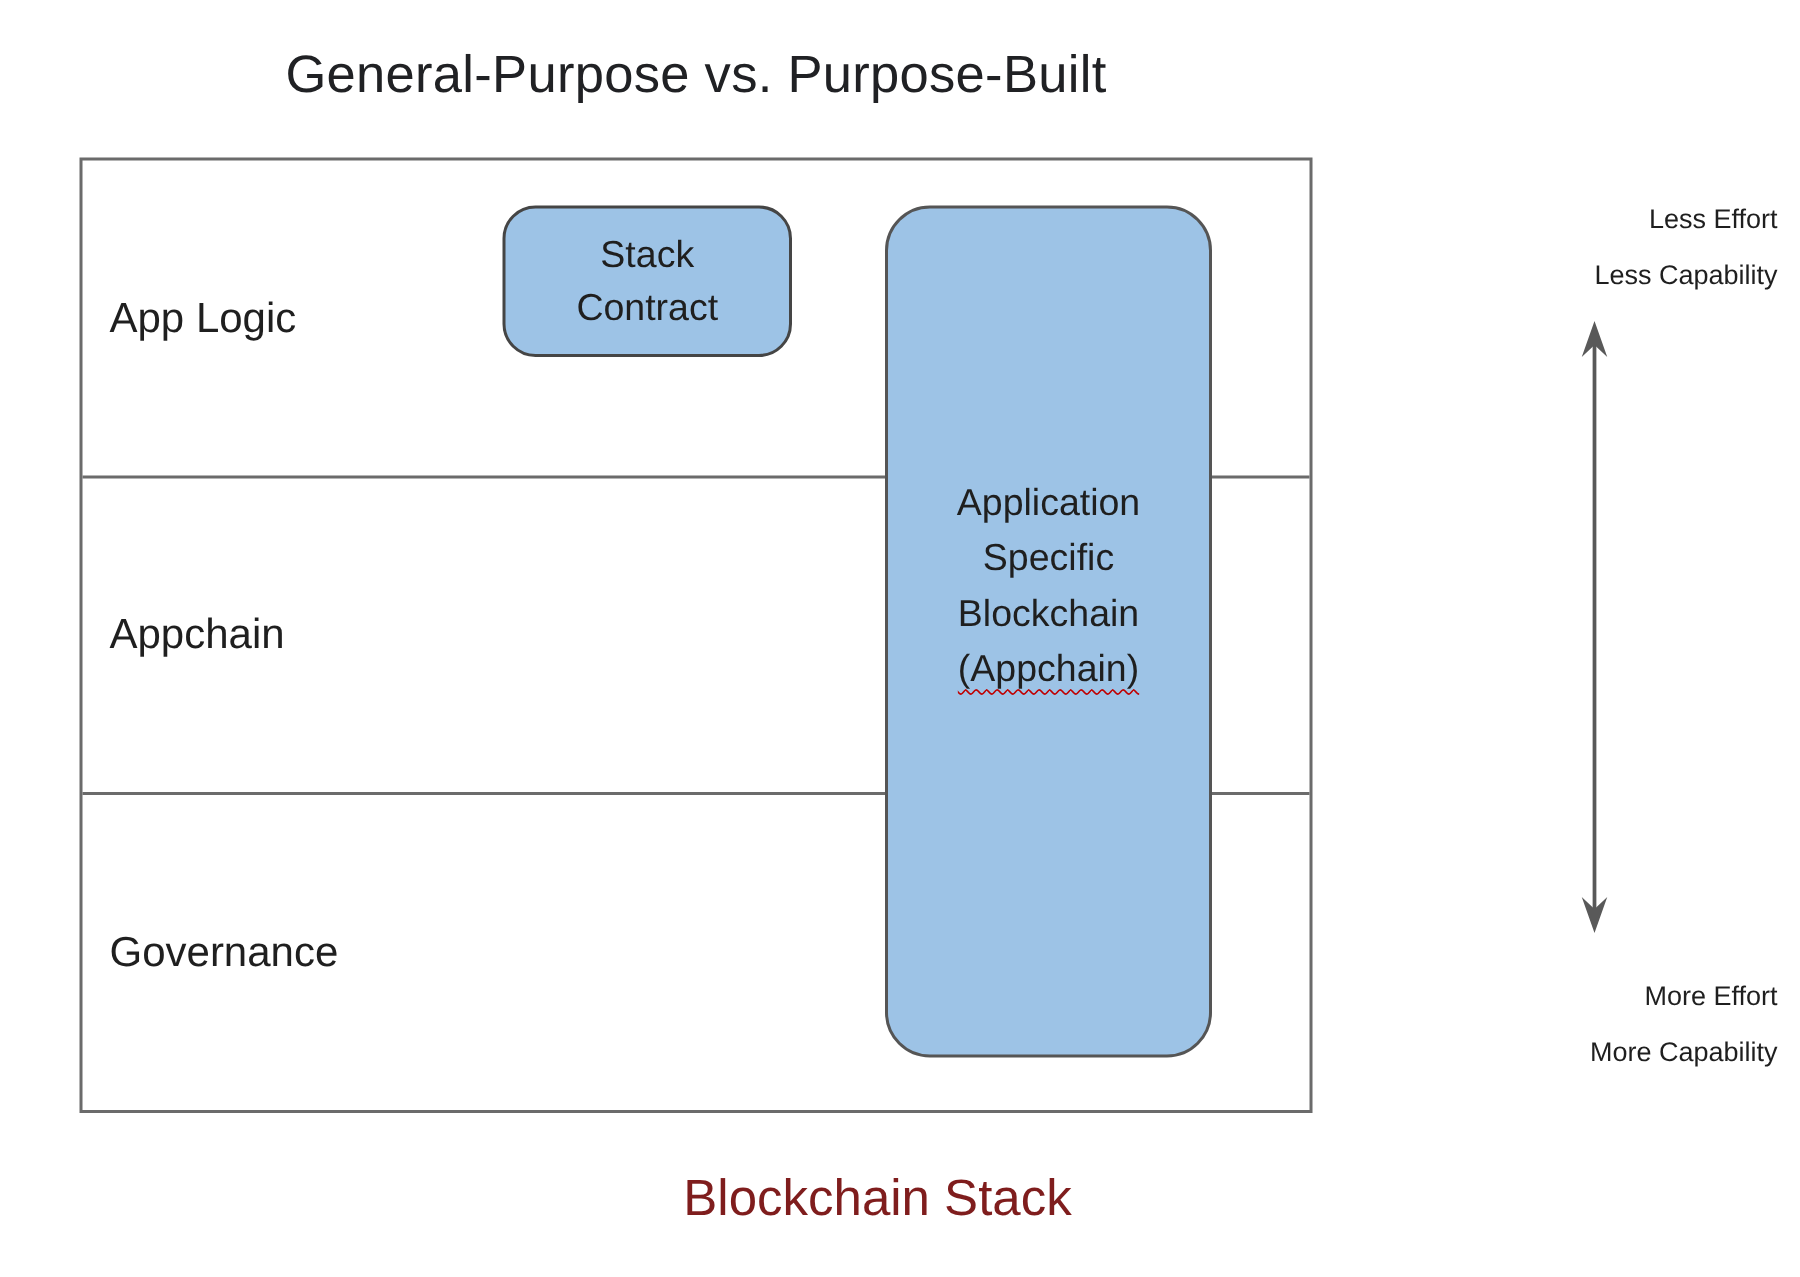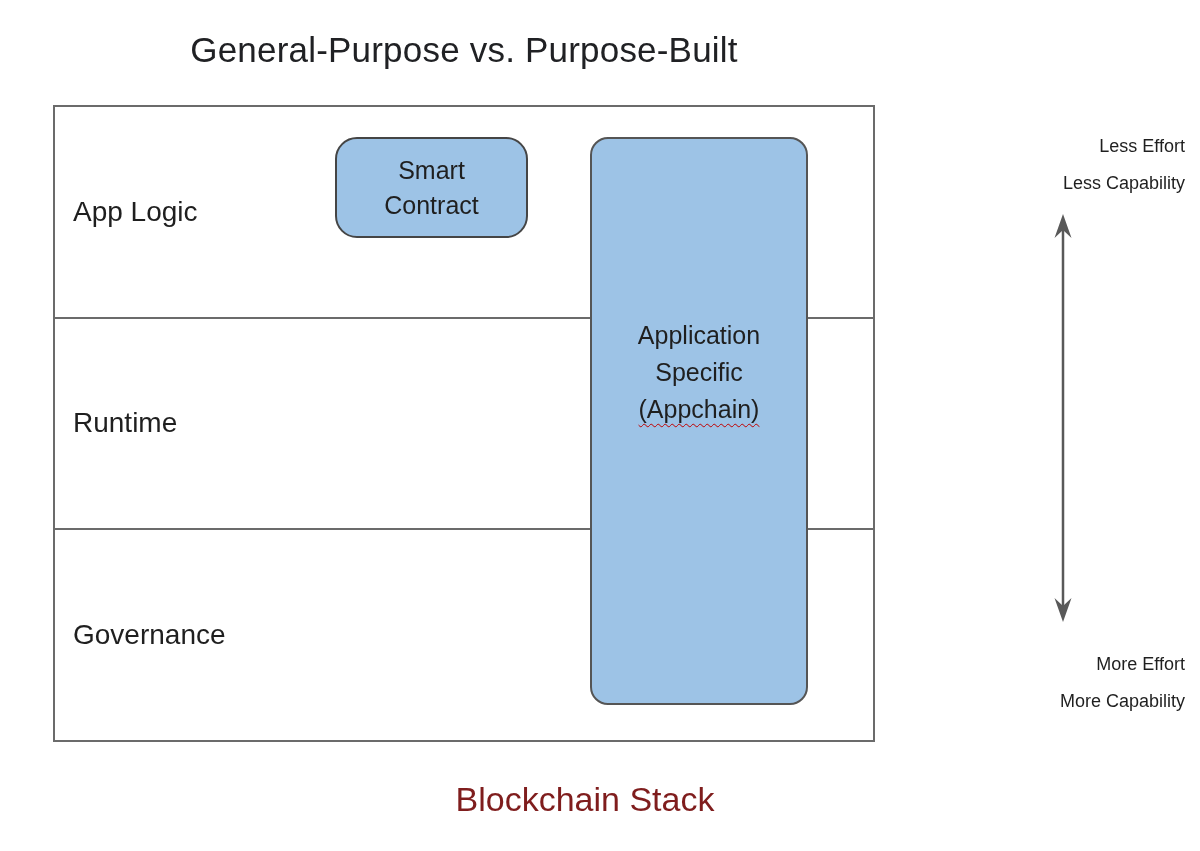--- a/index.html
+++ b/index.html
@@ -57,21 +57,21 @@
     align-items: center; justify-content: center;
     font-size: 25px; line-height: 35px;
     text-align: center;
   }
 
   .appchain {
     position: absolute; left: 590px; top: 137px;
     width: 218px; height: 568px;
     background: var(--box-fill);
     border: 2px solid #555;
-    border-radius: 18px;
+    border-radius: 30px;
   }
   .appchain-text {
     position: absolute; top: 178px; left: 0; width: 100%;
     display: flex; flex-direction: column; align-items: center;
     font-size: 25px; line-height: 37px;
     text-align: center;
   }
   .misspelled {
     text-decoration-line: underline;
     text-decoration-style: wavy;
@@ -106,36 +106,37 @@
 
 <div class="canvas">
 
   <div class="title">General-Purpose vs. Purpose-Built</div>
 
   <div class="stack-box">
     <div class="stack-row">
       <span class="row-label">App Logic</span>
     </div>
     <div class="stack-row">
-      <span class="row-label">Runtime</span>
+      <span class="row-label">Appchain</span>
     </div>
     <div class="stack-row">
       <span class="row-label">Governance</span>
     </div>
   </div>
 
   <div class="smart-contract">
-    <span>Smart</span>
+    <span>Stack</span>
     <span>Contract</span>
   </div>
 
   <div class="appchain">
     <div class="appchain-text">
       <span>Application</span>
       <span>Specific</span>
+      <span>Blockchain</span>
       <span class="misspelled">(Appchain)</span>
     </div>
   </div>
 
   <div class="side-label top">
     <div>Less Effort</div>
     <div>Less Capability</div>
   </div>
 
   <svg class="effort-arrow" viewBox="0 0 34 412" xmlns="http://www.w3.org/2000/svg" aria-hidden="true">

